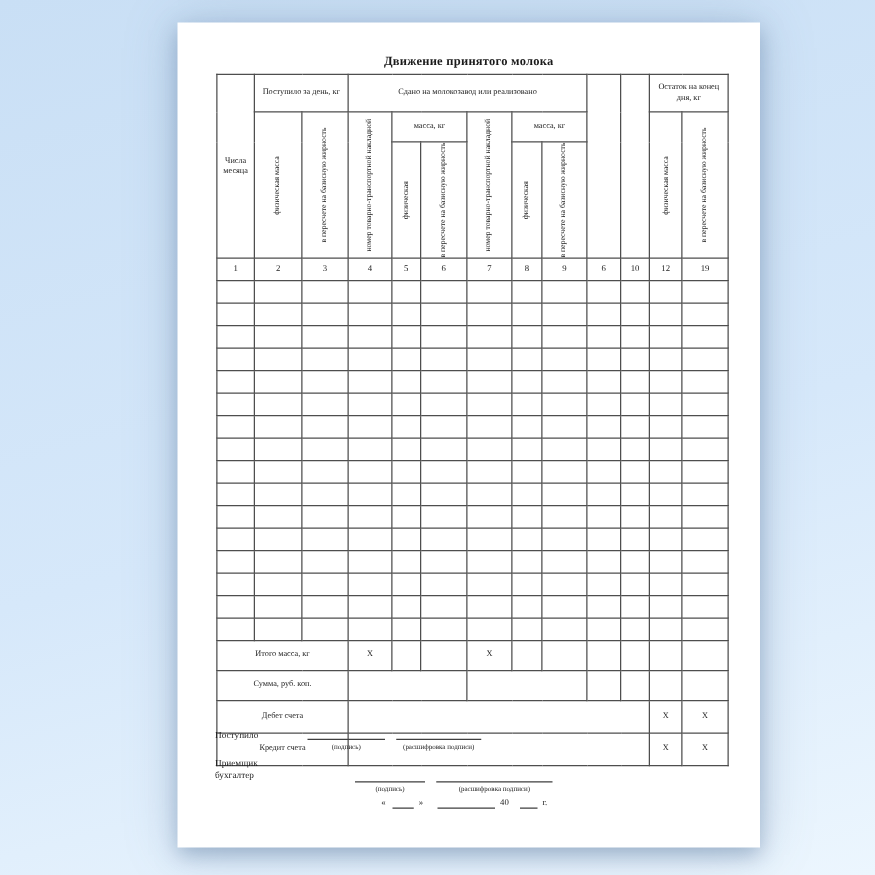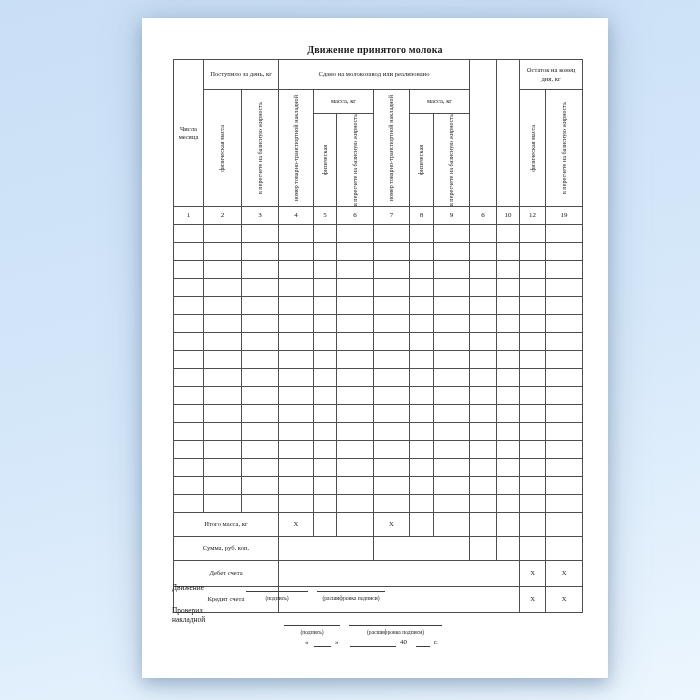--- a/index.html
+++ b/index.html
@@ -404,27 +404,27 @@
       </tr>
       <tr class="s2">
         <td colspan="3" class="nb">Кредит счета</td>
         <td colspan="8"></td>
         <td class="xcell">X</td>
         <td class="xcell">X</td>
       </tr>
     </tbody>
   </table>
 
-  <div class="flabel" style="left:30px;top:565px;">Движение</div>
+  <div class="flabel" style="left:30px;top:565px;">Поступило</div>
   <div class="uline" style="left:104px;top:573px;width:62px;"></div>
   <div class="cap" style="left:104px;top:577px;width:62px;">(подпись)</div>
   <div class="uline" style="left:175px;top:573px;width:68px;"></div>
   <div class="cap" style="left:168px;top:577px;width:82px;">(расшифровка подписи)</div>
 
-  <div class="flabel" style="left:30px;top:588px;width:50px;">Проверил накладной</div>
+  <div class="flabel" style="left:30px;top:588px;width:50px;">Приемщик бухгалтер</div>
   <div class="uline" style="left:142px;top:607px;width:56px;"></div>
   <div class="cap" style="left:142px;top:611px;width:56px;">(подпись)</div>
   <div class="uline" style="left:207px;top:607px;width:93px;"></div>
   <div class="cap" style="left:207px;top:611px;width:93px;">(расшифровка подписи)</div>
 
   <div class="dpart" style="left:163px;top:620px;">«</div>
   <div class="uline" style="left:172px;top:628px;width:17px;"></div>
   <div class="dpart" style="left:193px;top:620px;">»</div>
   <div class="uline" style="left:208px;top:628px;width:46px;"></div>
   <div class="dpart" style="left:258px;top:620px;">40</div>

